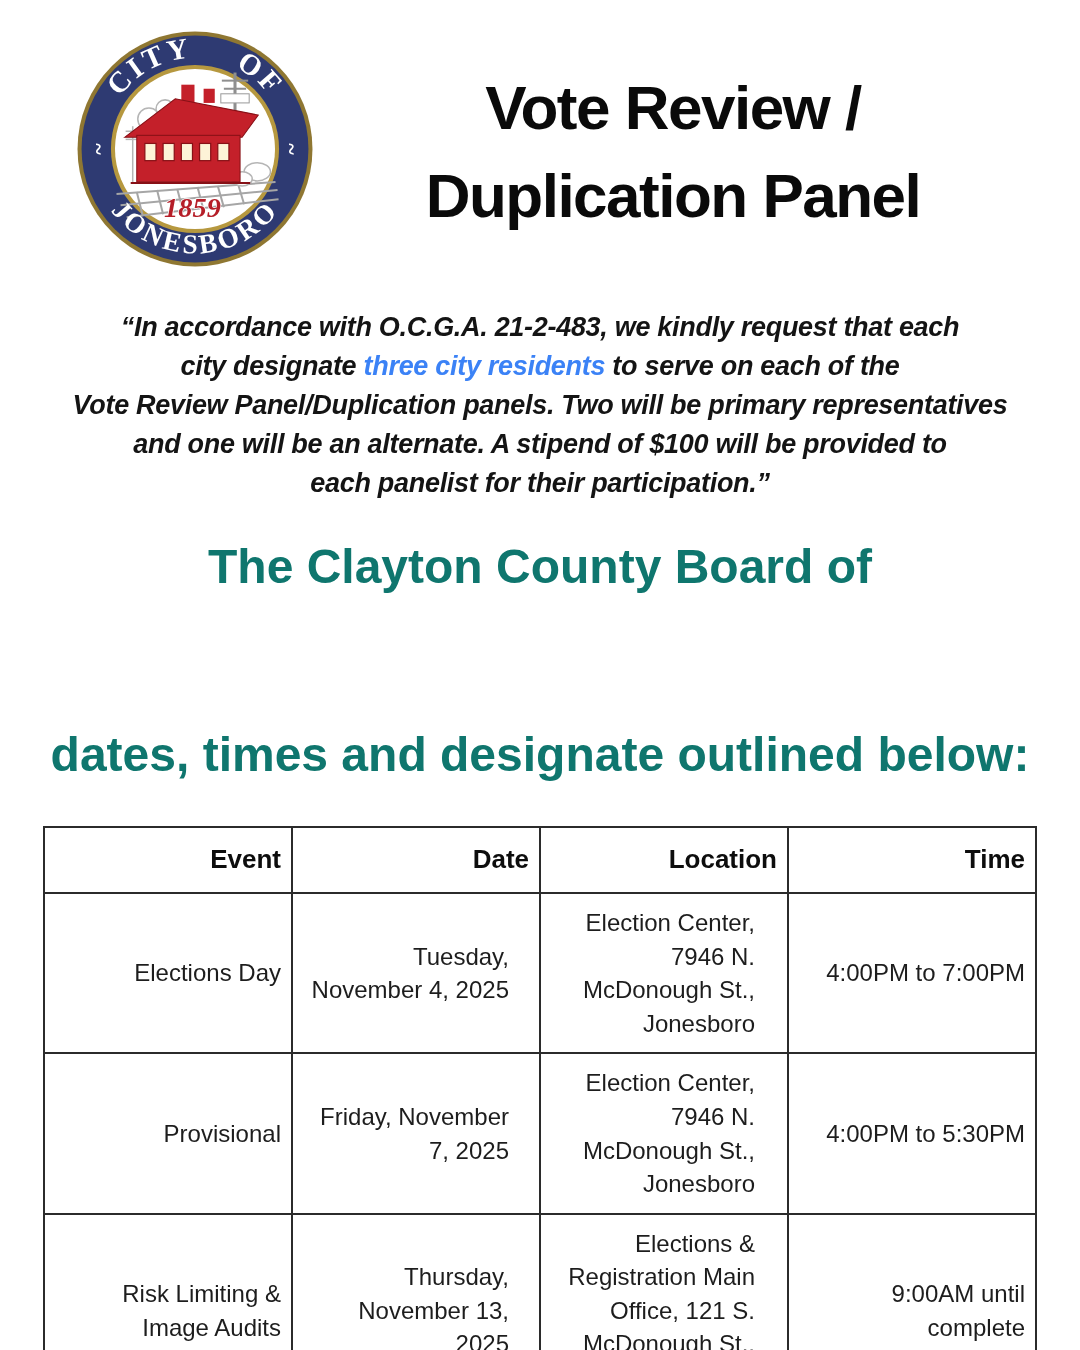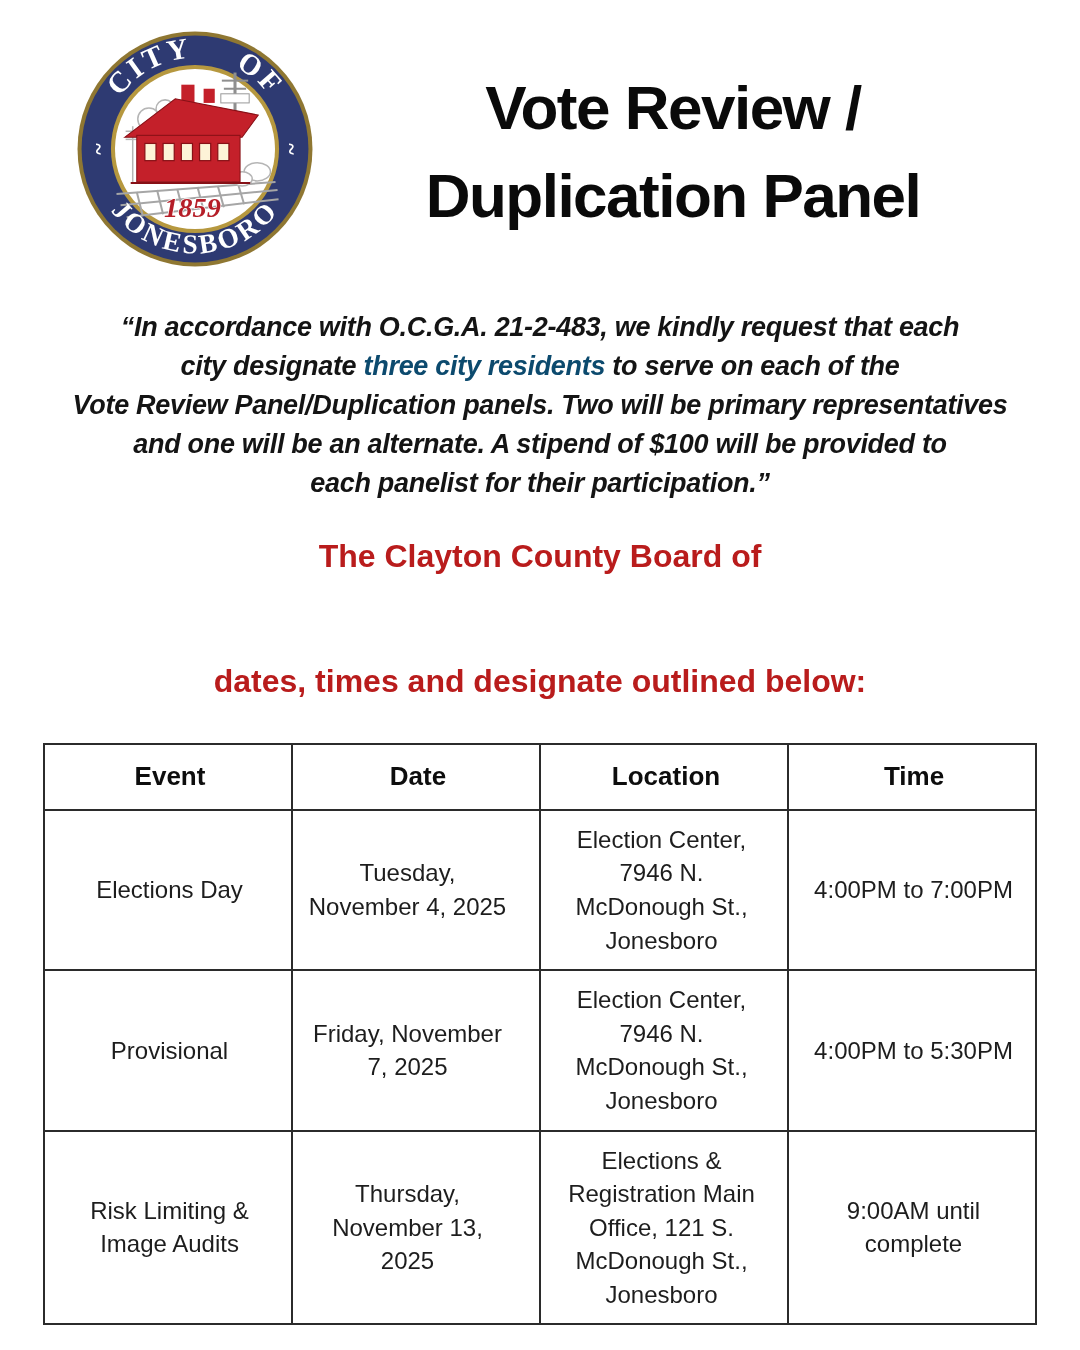--- a/index.html
+++ b/index.html
@@ -61,61 +61,61 @@
   .quote {
     margin: 40px 24px 0;
     text-align: center;
     font-style: italic;
     font-weight: 700;
     font-size: 27px;
     line-height: 1.44;
     letter-spacing: -0.3px;
     color: #141414;
   }
-  .quote .accent { color: #0c4a6e; }
+  .quote .accent { color: #3b82f6; }
 
   
   .heading {
     margin: 34px 20px 0;
     text-align: center;
-    font-size: 32px;
+    font-size: 48px;
     font-weight: 700;
     line-height: 1.3;
-    color: #b91c1c;
+    color: #0f766e;
   }
 
   
   .panel-table {
     width: 994px;
     margin: 40px 0 0 43px;
     border-collapse: collapse;
     table-layout: fixed;
   }
   .panel-table th, .panel-table td {
     border: 2px solid #2b2b2b;
     box-sizing: border-box;
     vertical-align: middle;
-    text-align: center;
+    text-align: right;
   }
   .panel-table th {
     font-size: 26px;
     font-weight: 700;
     height: 66px;
     padding: 10px 10px 10px 14px;
     color: #0d0d0d;
   }
   .panel-table td {
     font-size: 24px;
     font-weight: 400;
     color: #1d1d1d;
     line-height: 1.4;
     padding: 12px 10px 12px 13px;
   }
   .panel-table td:nth-child(2) { padding-right: 30px; }
-  .panel-table td:nth-child(3) { padding-right: 18px; border-radius: 21px; }
+  .panel-table td:nth-child(3) { padding-right: 32px; border-radius: 21px; }
   .row-1 td, .row-2 td { height: 147px; }
   .row-3 td { height: 180px; }
   .panel-table col { width: 25%; }
 </style>
 </head>
 <body>
 
 <div class="page">
 
   <header class="header">

